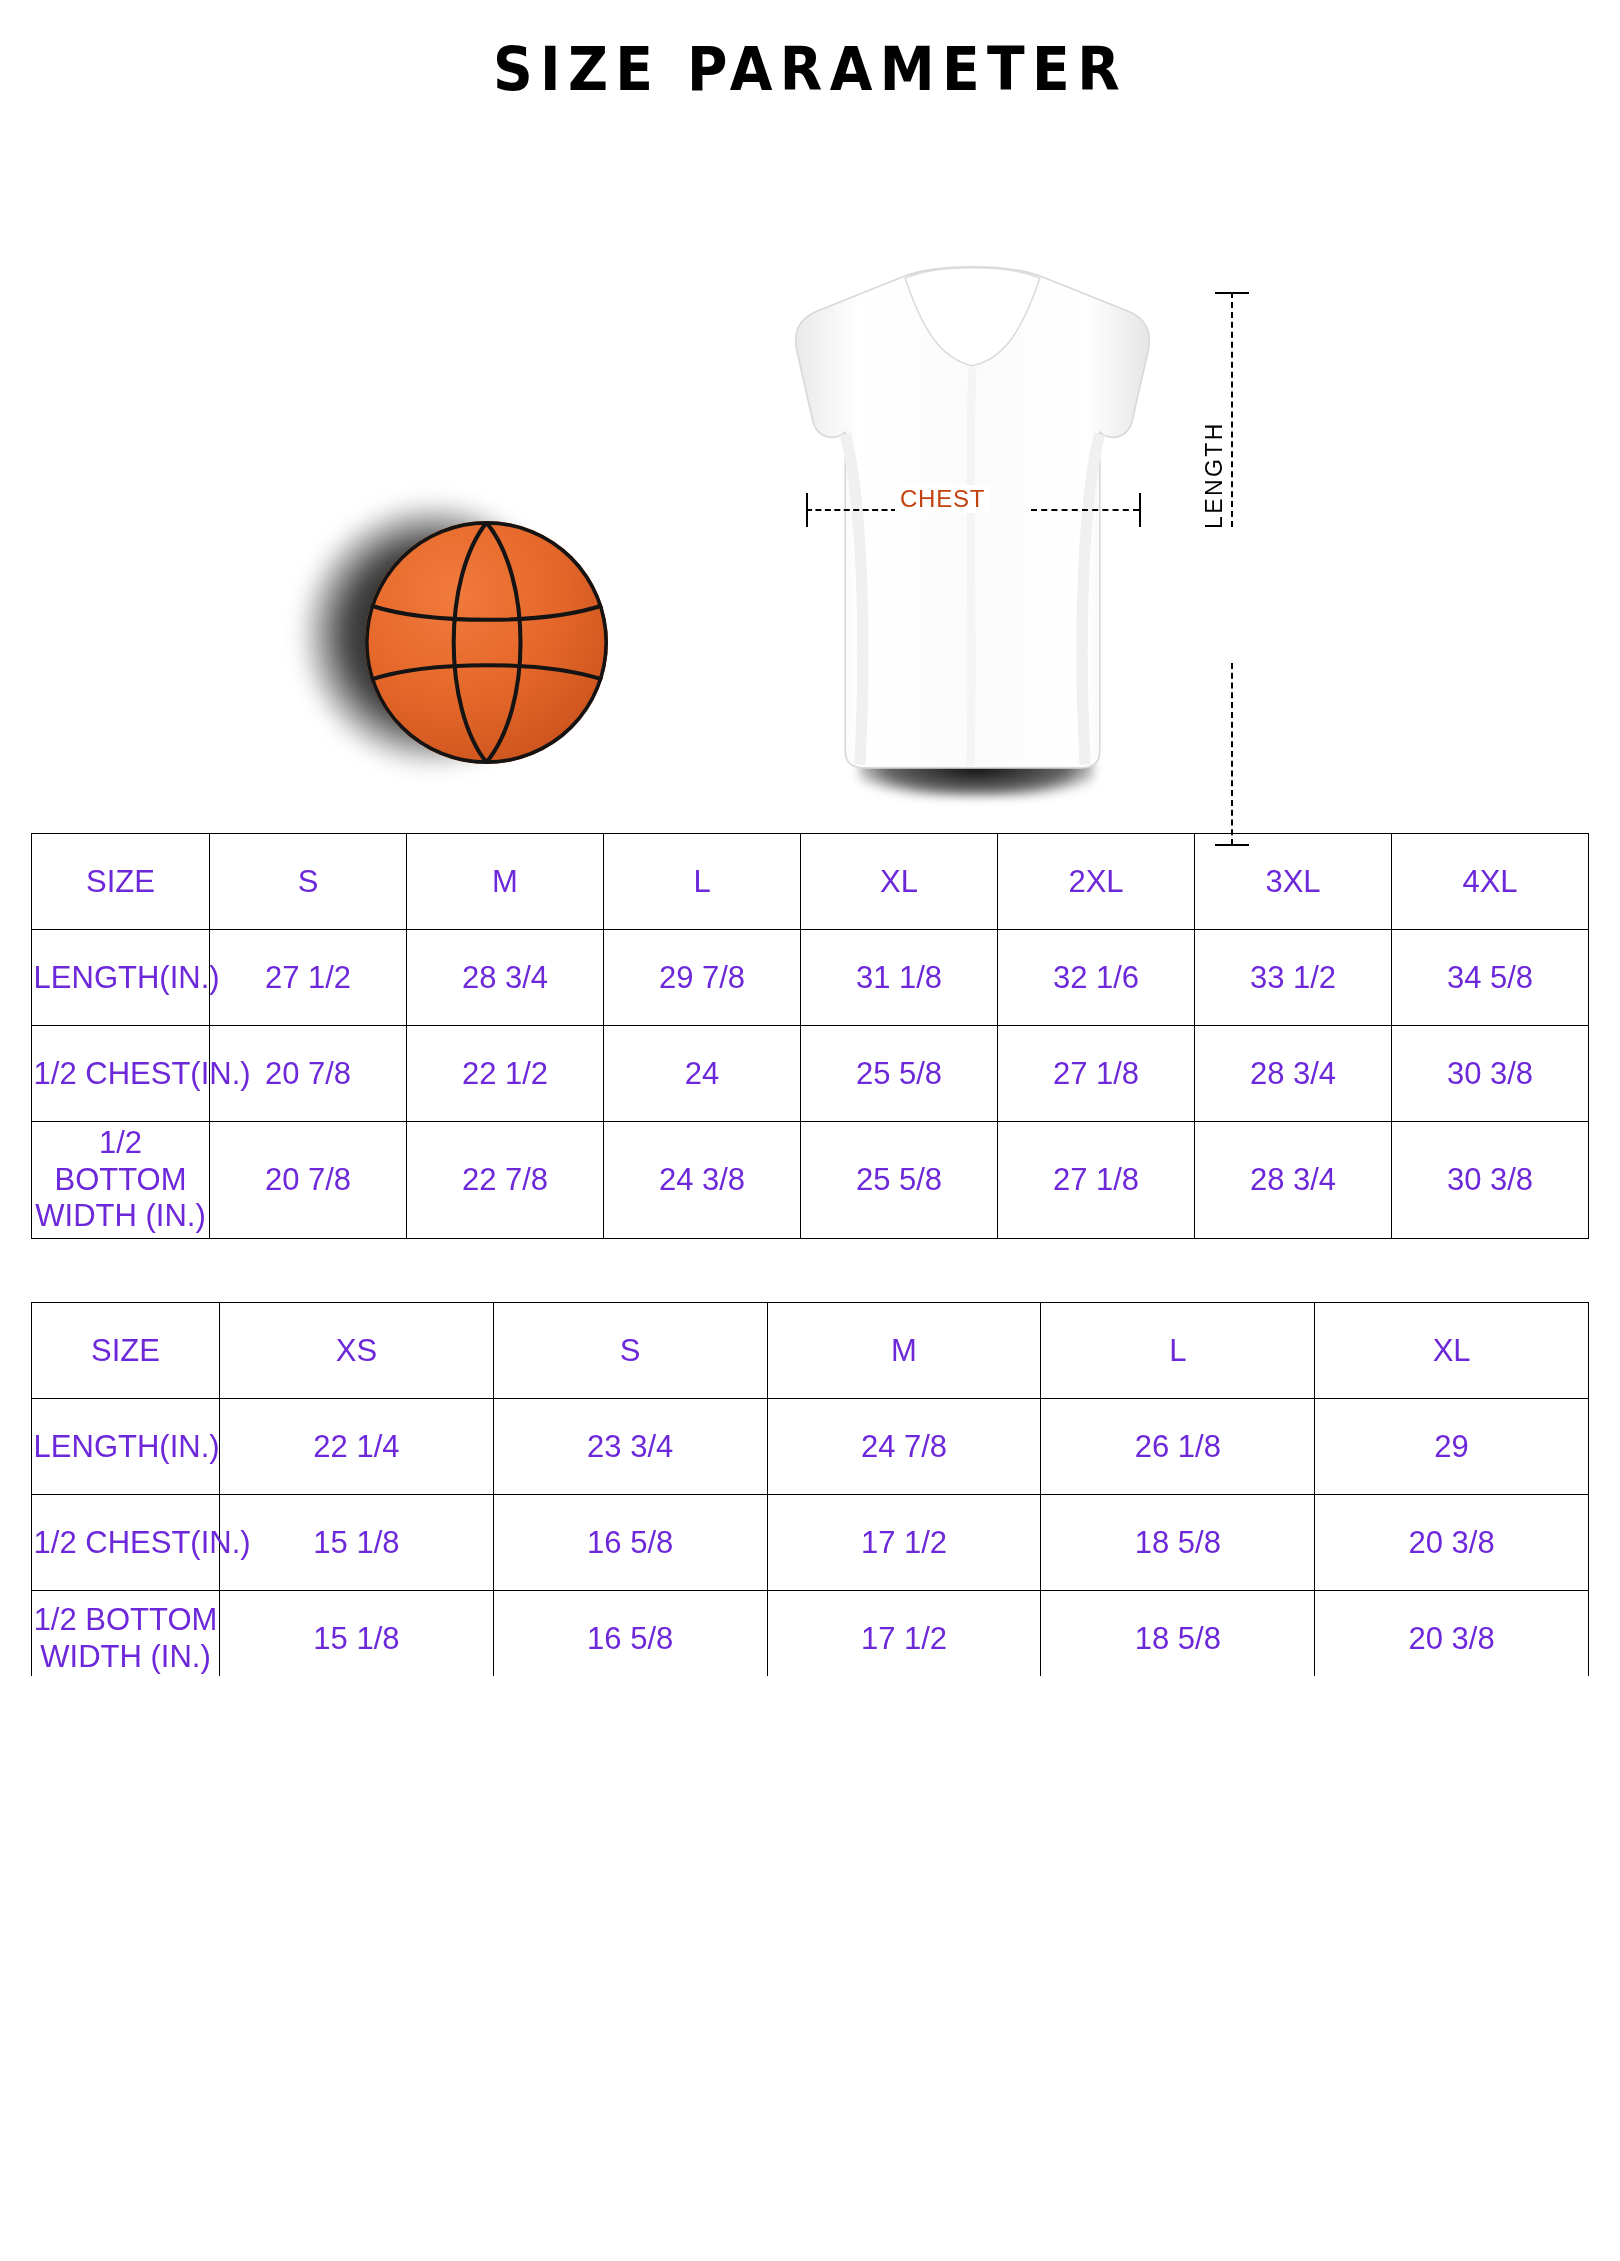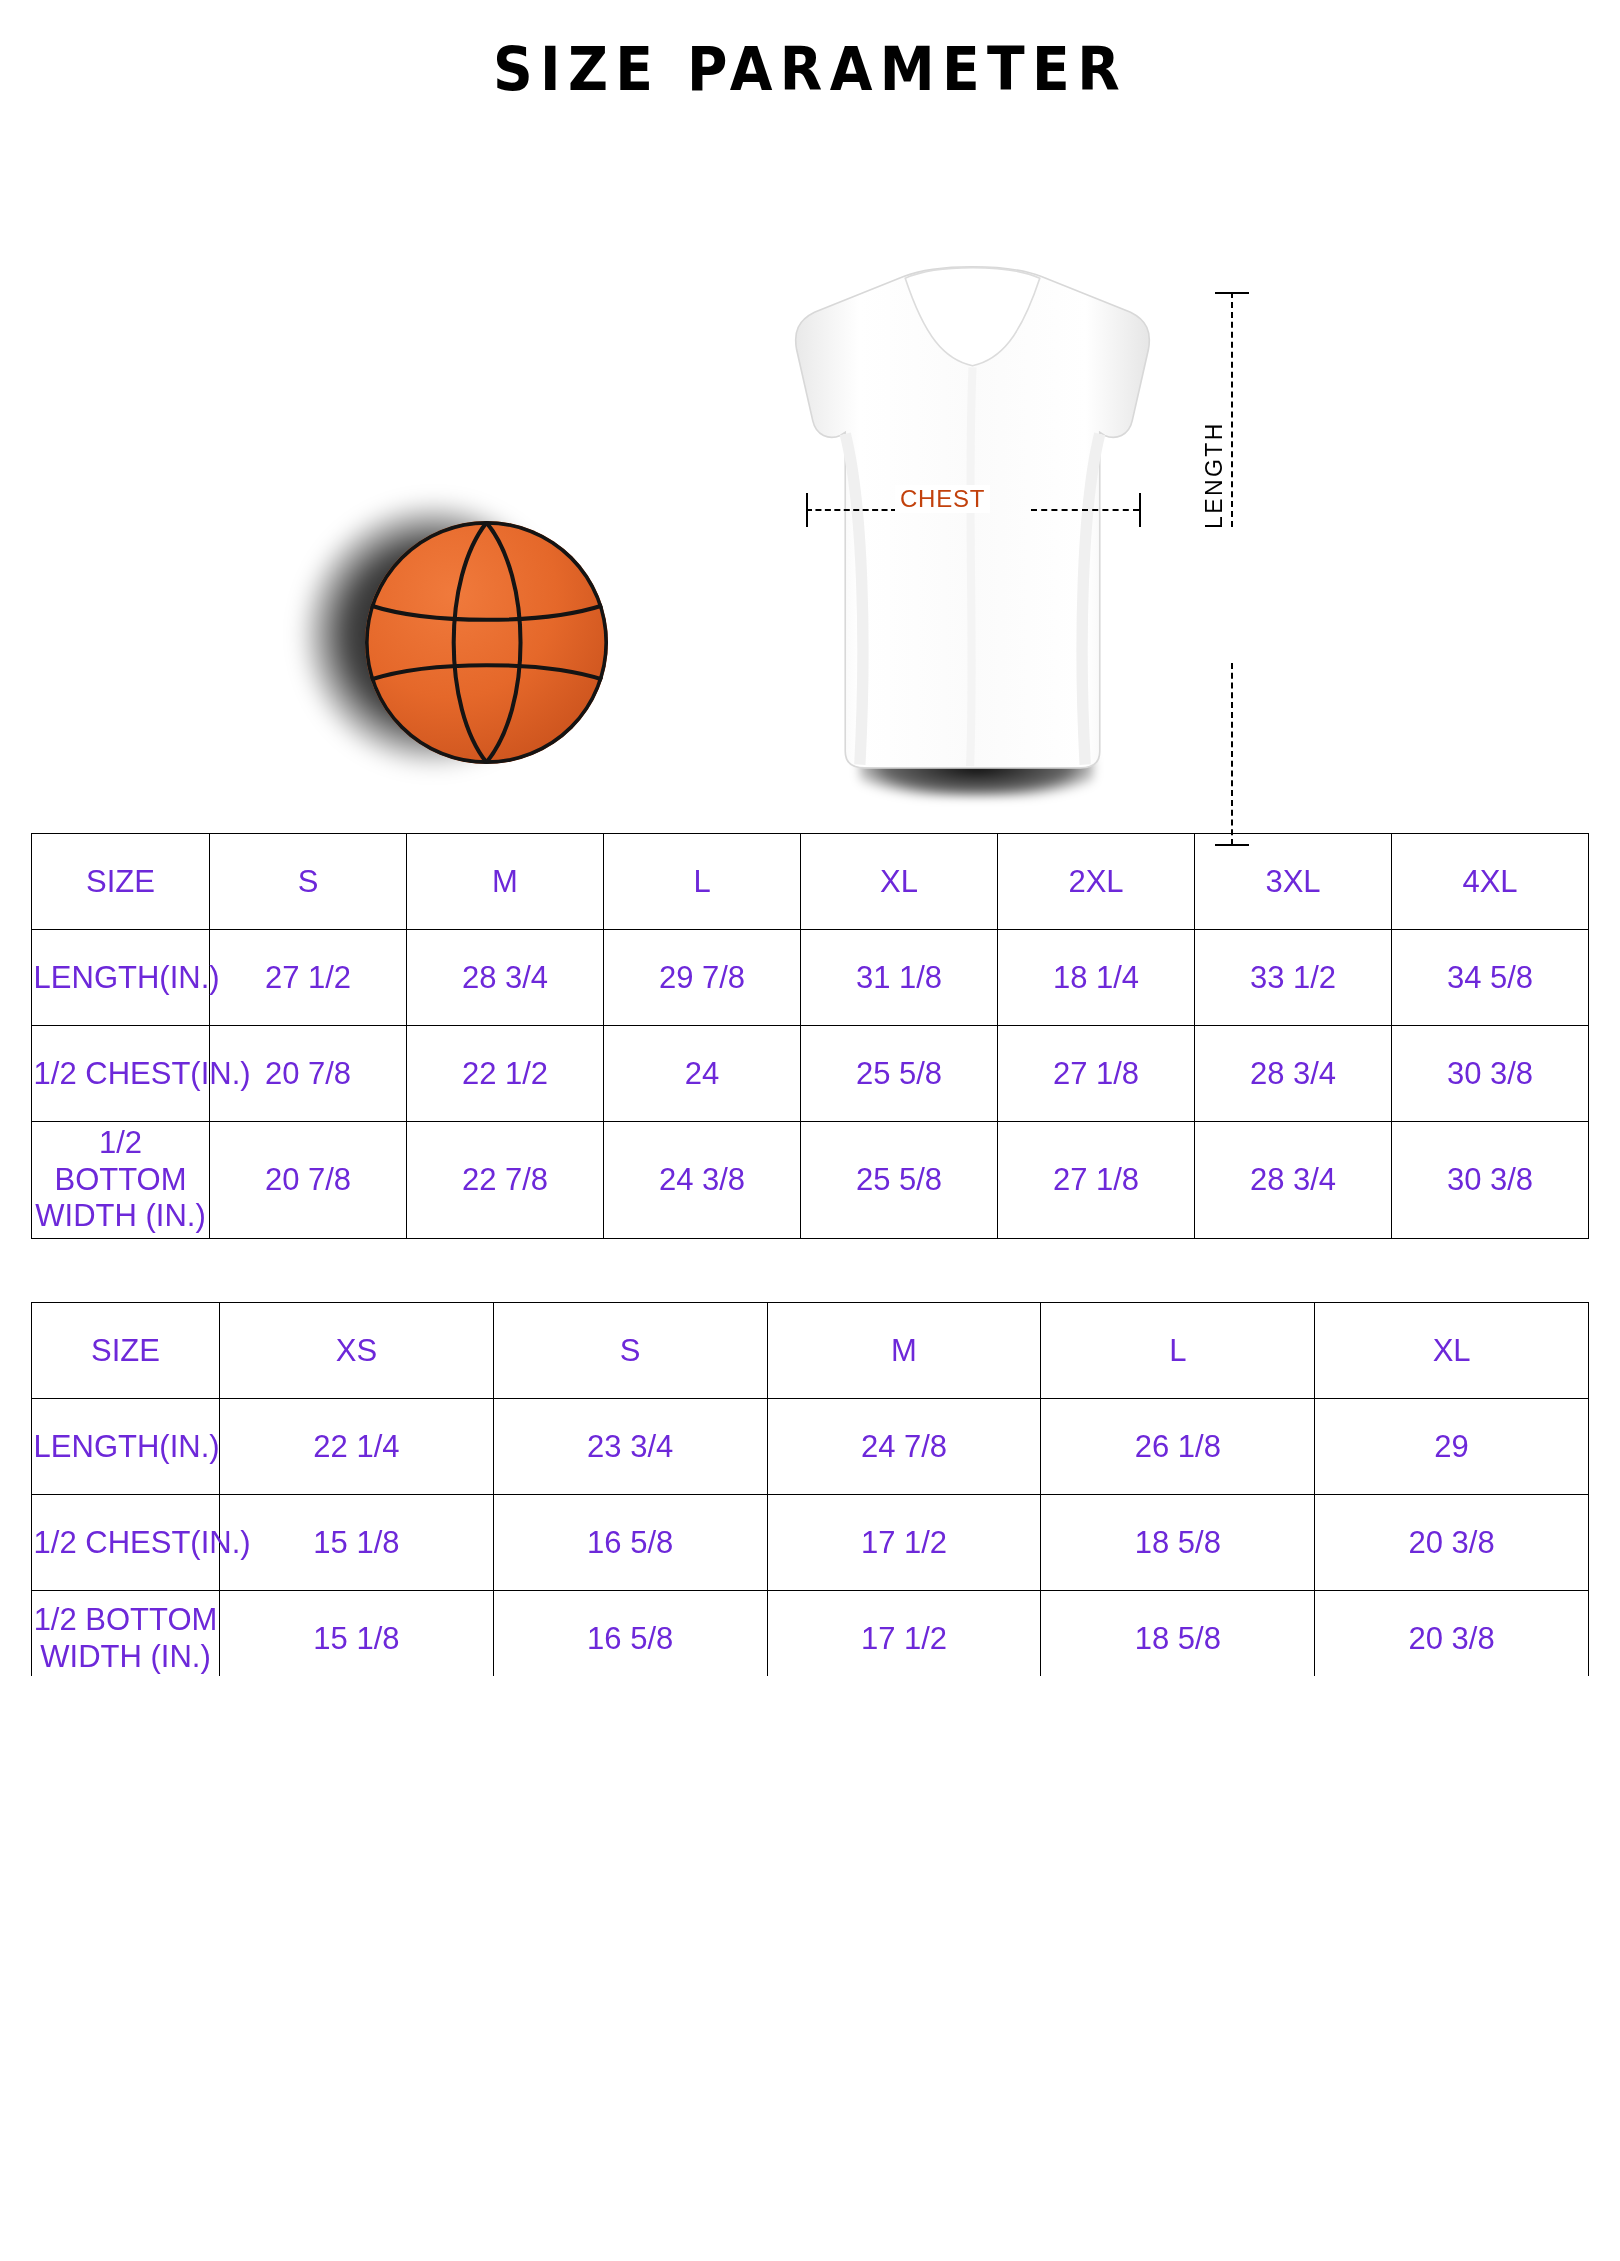--- a/index.html
+++ b/index.html
@@ -262,21 +262,21 @@
           <td>2XL</td>
           <td>3XL</td>
           <td>4XL</td>
         </tr>
         <tr>
           <td class="rowlabel">LENGTH(IN.)</td>
           <td>27  1/2</td>
           <td>28  3/4</td>
           <td>29  7/8</td>
           <td>31  1/8</td>
-          <td>18  1/4</td>
+          <td>32  1/6</td>
           <td>33  1/2</td>
           <td>34  5/8</td>
         </tr>
         <tr>
           <td class="rowlabel">1/2 CHEST(IN.)</td>
           <td>20  7/8</td>
           <td>22  1/2</td>
           <td>24</td>
           <td>25  5/8</td>
           <td>27  1/8</td>

